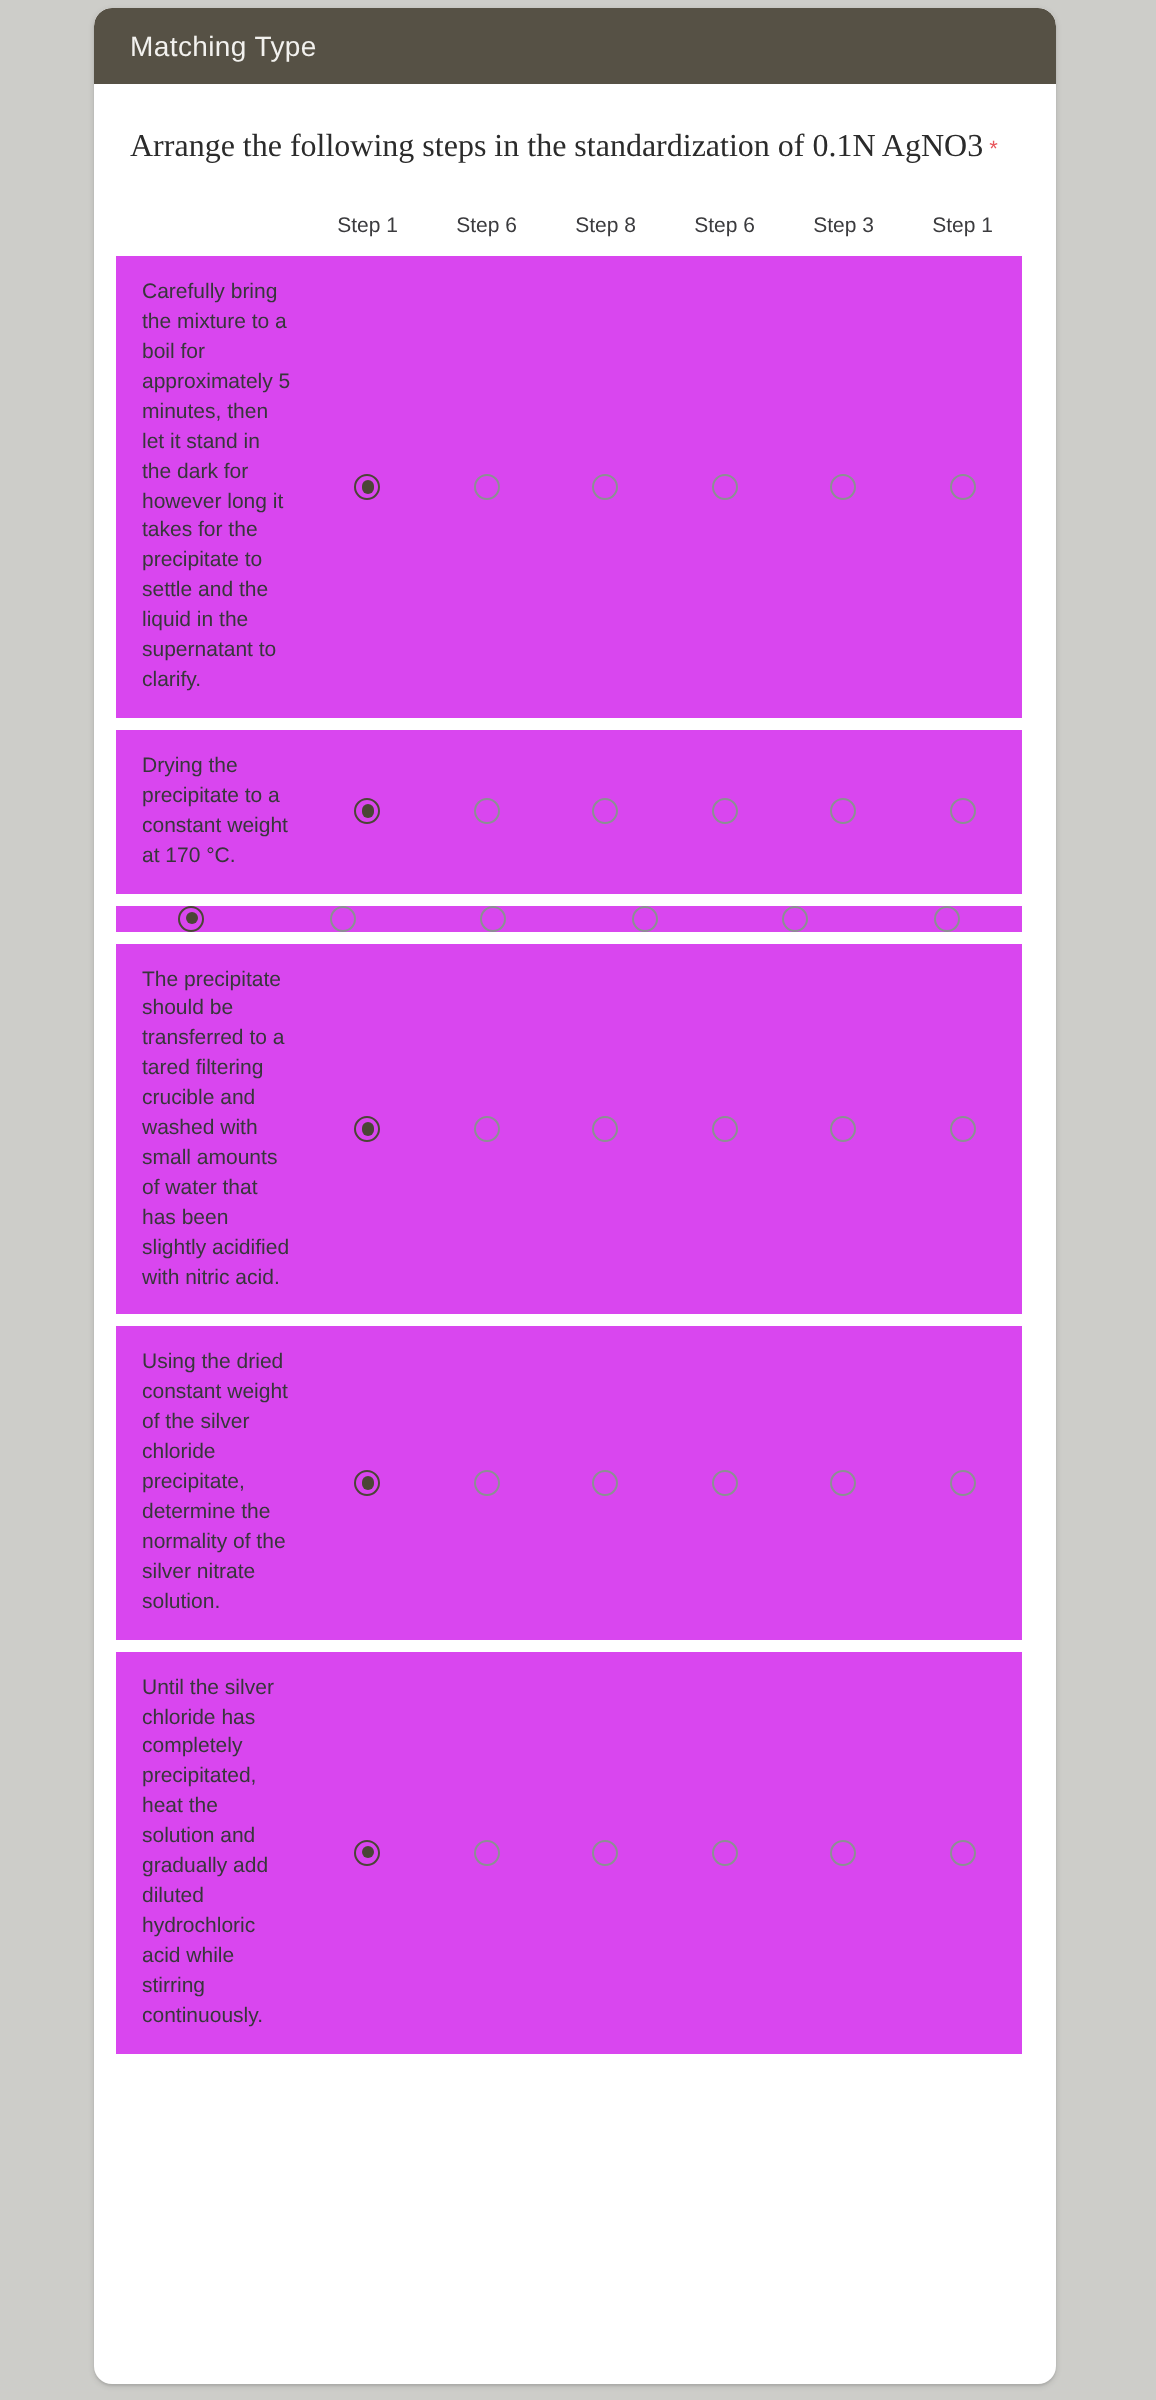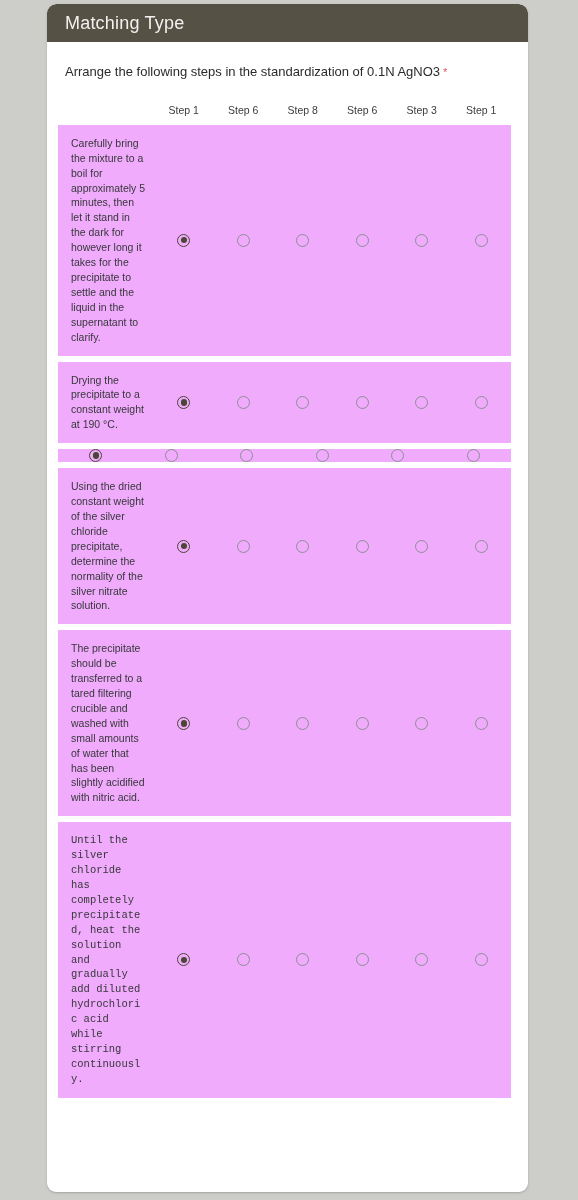--- a/index.html
+++ b/index.html
@@ -33,39 +33,40 @@
   #card-header {
     height: 38px;
     background: #565145;
     display: flex;
     align-items: center;
     padding: 0 0 0 18px;
     border-radius: 9px 9px 0 0;
   }
   #card-header .title {
     color: #f2f1ee;
-    font-size: 18px;
+    font-size: 14px;
     letter-spacing: 0.2px;
     line-height: 1;
   }
 
   
   #card-body {
     padding: 0;
     background: #fff;
   }
 
   #question-block {
     padding: 20px 18px 0 18px;
   }
   #question-text {
-    font-size: 13px;
+    font-size: 16px;
     color: #2b2b2b;
     line-height: 1.45;
     display: inline;
+    font-family: Liberation Serif, serif;
   }
   #required-asterisk {
     color: #e8565c;
     font-size: 11px;
     margin-left: 3px;
     display: inline;
   }
 
   
   #matrix {
@@ -105,24 +106,24 @@
     align-items: center;
     justify-content: center;
   }
   .col-head {
     font-size: 10.5px;
     color: #3b3b3e;
     white-space: nowrap;
   }
 
   .option-row {
-    background: #f0abfc;
+    background: #d946ef;
     margin-bottom: 6px;
   }
-  .option-row:last-child { margin-bottom: 0; font-family: Liberation Mono, monospace; }
+  .option-row:last-child { margin-bottom: 0; }
 
   
   .radio {
     width: 13px;
     height: 13px;
     border-radius: 50%;
     border: 1.6px solid #8c8f93;
     background: transparent;
     position: relative;
     cursor: pointer;
@@ -203,44 +204,68 @@
           <div class="col-cell">
               <span class="radio"></span>
             </div>
           <div class="col-cell">
               <span class="radio"></span>
             </div>
         </div>
       </div>
 
       <div class="matrix-row option-row">
-        <div class="row-label-cell">Drying the precipitate to a constant weight at 190 °C.</div>
-        <div class="cols">
-          <div class="col-cell">
-              <span class="radio selected"></span>
-            </div>
-          <div class="col-cell">
-              <span class="radio"></span>
-            </div>
-          <div class="col-cell">
-              <span class="radio"></span>
-            </div>
-          <div class="col-cell">
-              <span class="radio"></span>
-            </div>
-          <div class="col-cell">
-              <span class="radio"></span>
-            </div>
-          <div class="col-cell">
-              <span class="radio"></span>
-            </div>
-        </div>
-      </div>
-
-      <div class="matrix-row option-row">
+        <div class="row-label-cell">Drying the precipitate to a constant weight at 170 °C.</div>
+        <div class="cols">
+          <div class="col-cell">
+              <span class="radio selected"></span>
+            </div>
+          <div class="col-cell">
+              <span class="radio"></span>
+            </div>
+          <div class="col-cell">
+              <span class="radio"></span>
+            </div>
+          <div class="col-cell">
+              <span class="radio"></span>
+            </div>
+          <div class="col-cell">
+              <span class="radio"></span>
+            </div>
+          <div class="col-cell">
+              <span class="radio"></span>
+            </div>
+        </div>
+      </div>
+
+      <div class="matrix-row option-row">
+        <div class="cols">
+          <div class="col-cell">
+              <span class="radio selected"></span>
+            </div>
+          <div class="col-cell">
+              <span class="radio"></span>
+            </div>
+          <div class="col-cell">
+              <span class="radio"></span>
+            </div>
+          <div class="col-cell">
+              <span class="radio"></span>
+            </div>
+          <div class="col-cell">
+              <span class="radio"></span>
+            </div>
+          <div class="col-cell">
+              <span class="radio"></span>
+            </div>
+        </div>
+      </div>
+
+      <div class="matrix-row option-row">
+        <div class="row-label-cell">The precipitate should be transferred to a tared filtering crucible and washed with small amounts of water that has been slightly acidified with nitric acid.</div>
         <div class="cols">
           <div class="col-cell">
               <span class="radio selected"></span>
             </div>
           <div class="col-cell">
               <span class="radio"></span>
             </div>
           <div class="col-cell">
               <span class="radio"></span>
             </div>
@@ -251,44 +276,20 @@
               <span class="radio"></span>
             </div>
           <div class="col-cell">
               <span class="radio"></span>
             </div>
         </div>
       </div>
 
       <div class="matrix-row option-row">
         <div class="row-label-cell">Using the dried constant weight of the silver chloride precipitate, determine the normality of the silver nitrate solution.</div>
-        <div class="cols">
-          <div class="col-cell">
-              <span class="radio selected"></span>
-            </div>
-          <div class="col-cell">
-              <span class="radio"></span>
-            </div>
-          <div class="col-cell">
-              <span class="radio"></span>
-            </div>
-          <div class="col-cell">
-              <span class="radio"></span>
-            </div>
-          <div class="col-cell">
-              <span class="radio"></span>
-            </div>
-          <div class="col-cell">
-              <span class="radio"></span>
-            </div>
-        </div>
-      </div>
-
-      <div class="matrix-row option-row">
-        <div class="row-label-cell">The precipitate should be transferred to a tared filtering crucible and washed with small amounts of water that has been slightly acidified with nitric acid.</div>
         <div class="cols">
           <div class="col-cell">
               <span class="radio selected"></span>
             </div>
           <div class="col-cell">
               <span class="radio"></span>
             </div>
           <div class="col-cell">
               <span class="radio"></span>
             </div>

